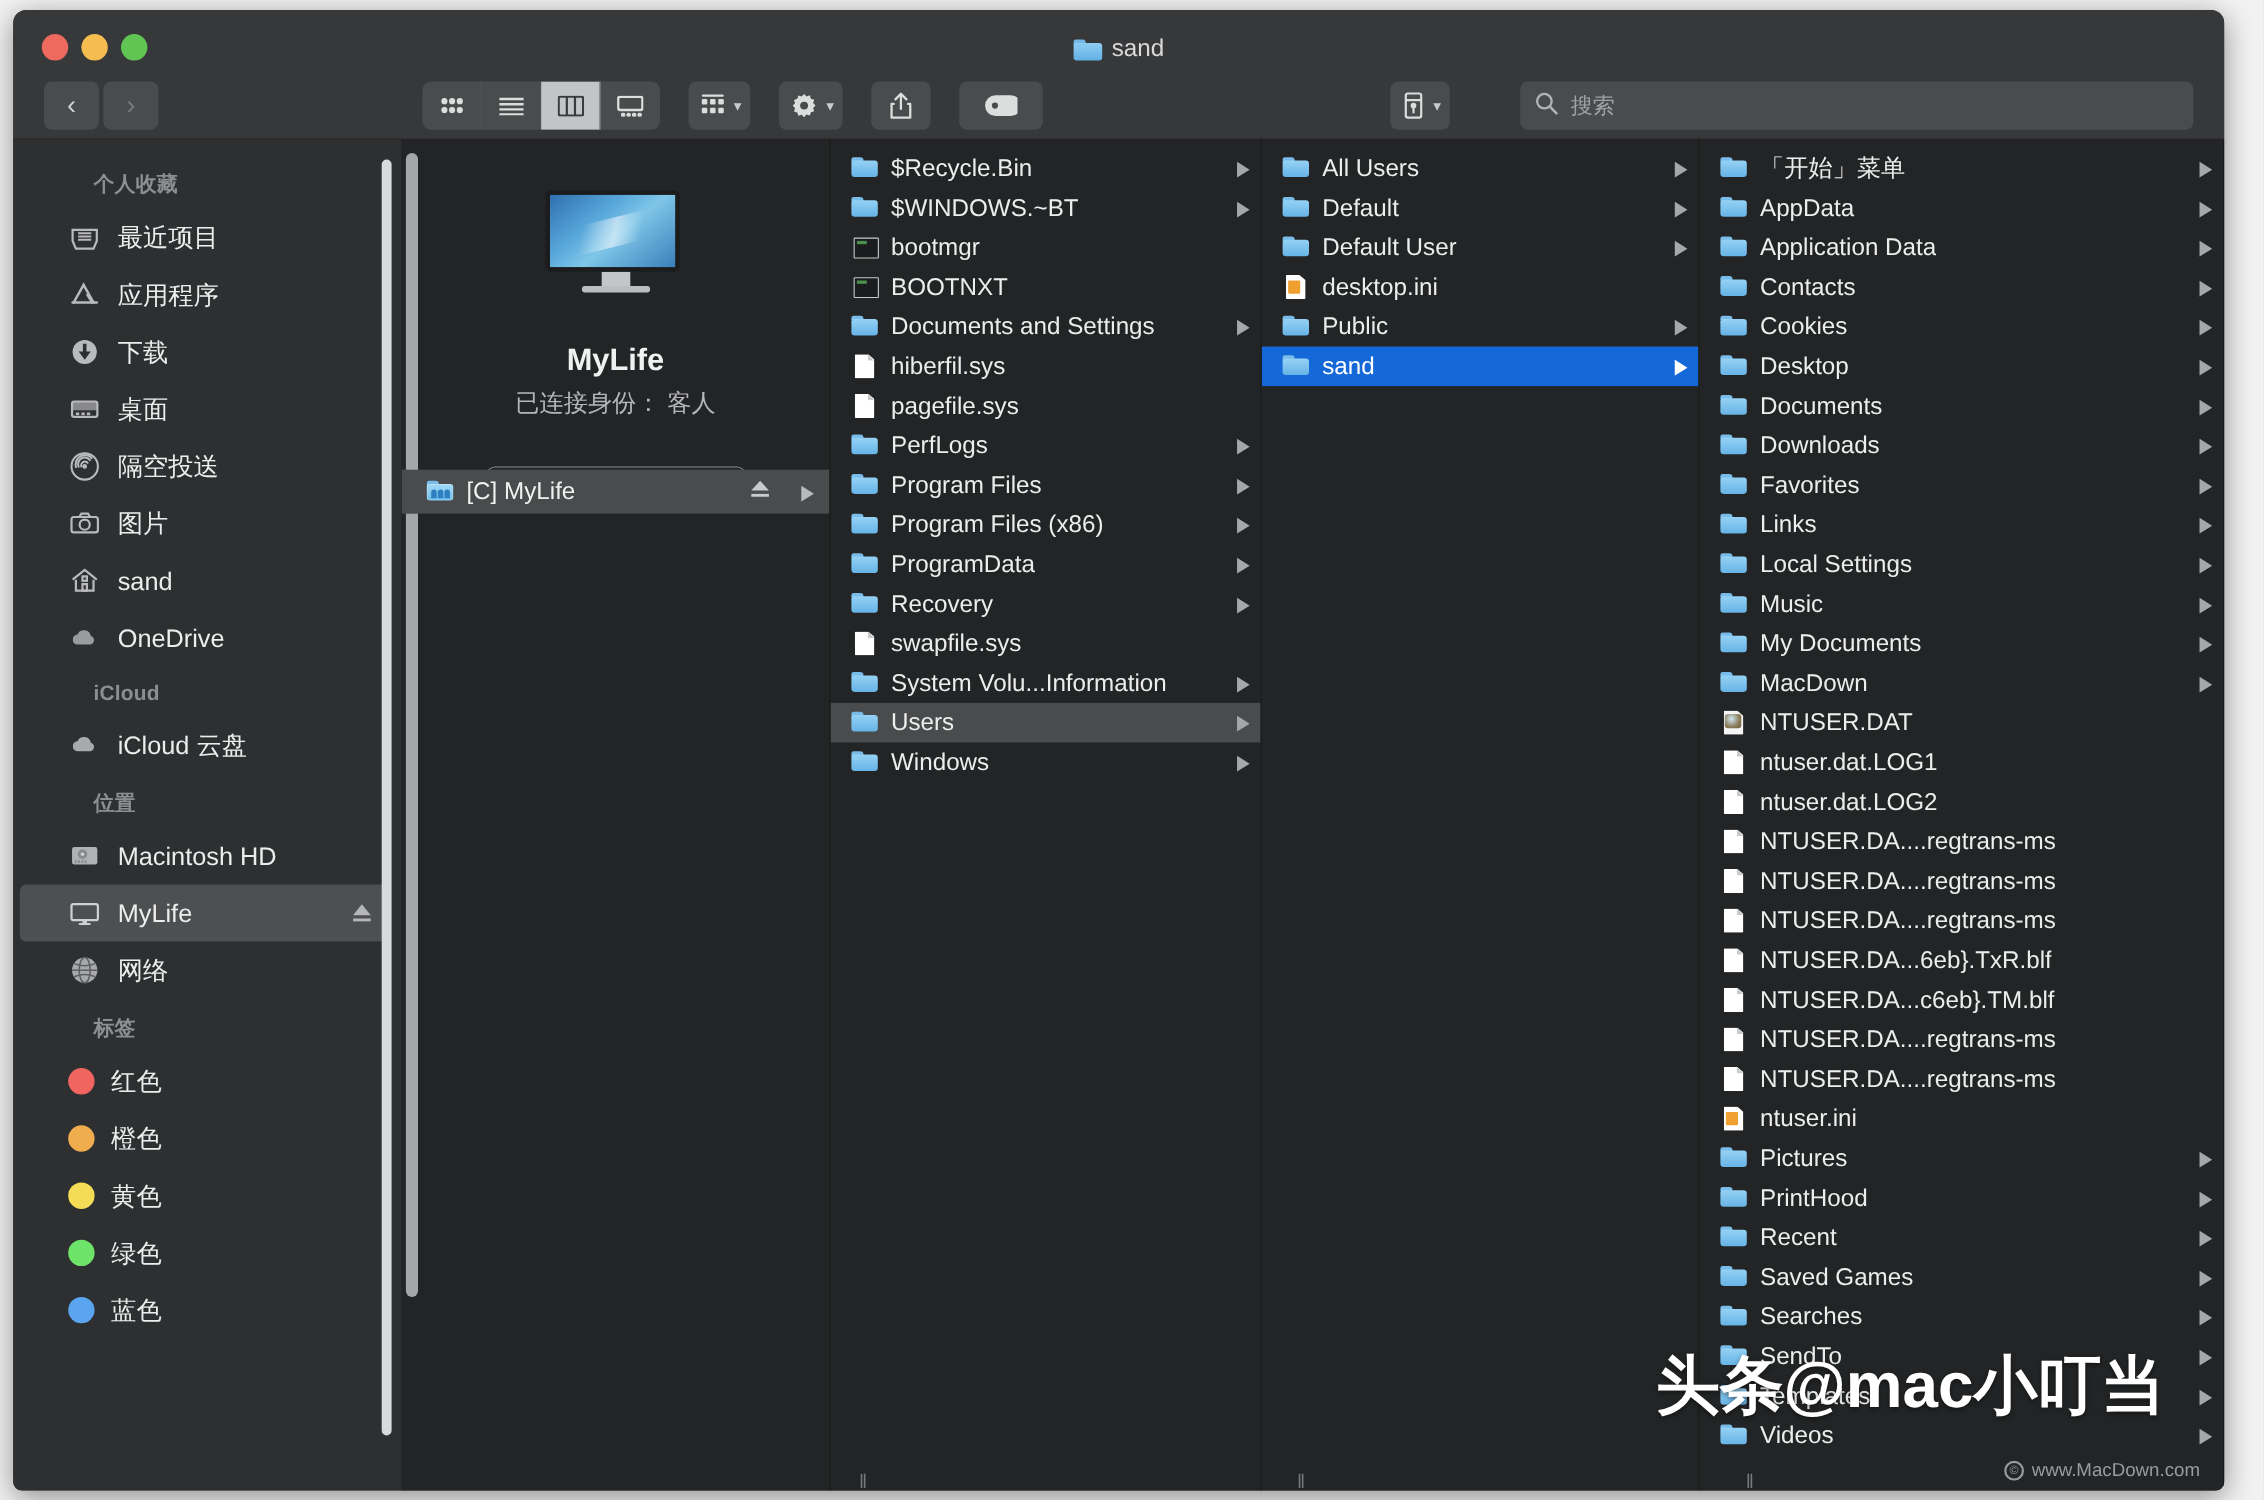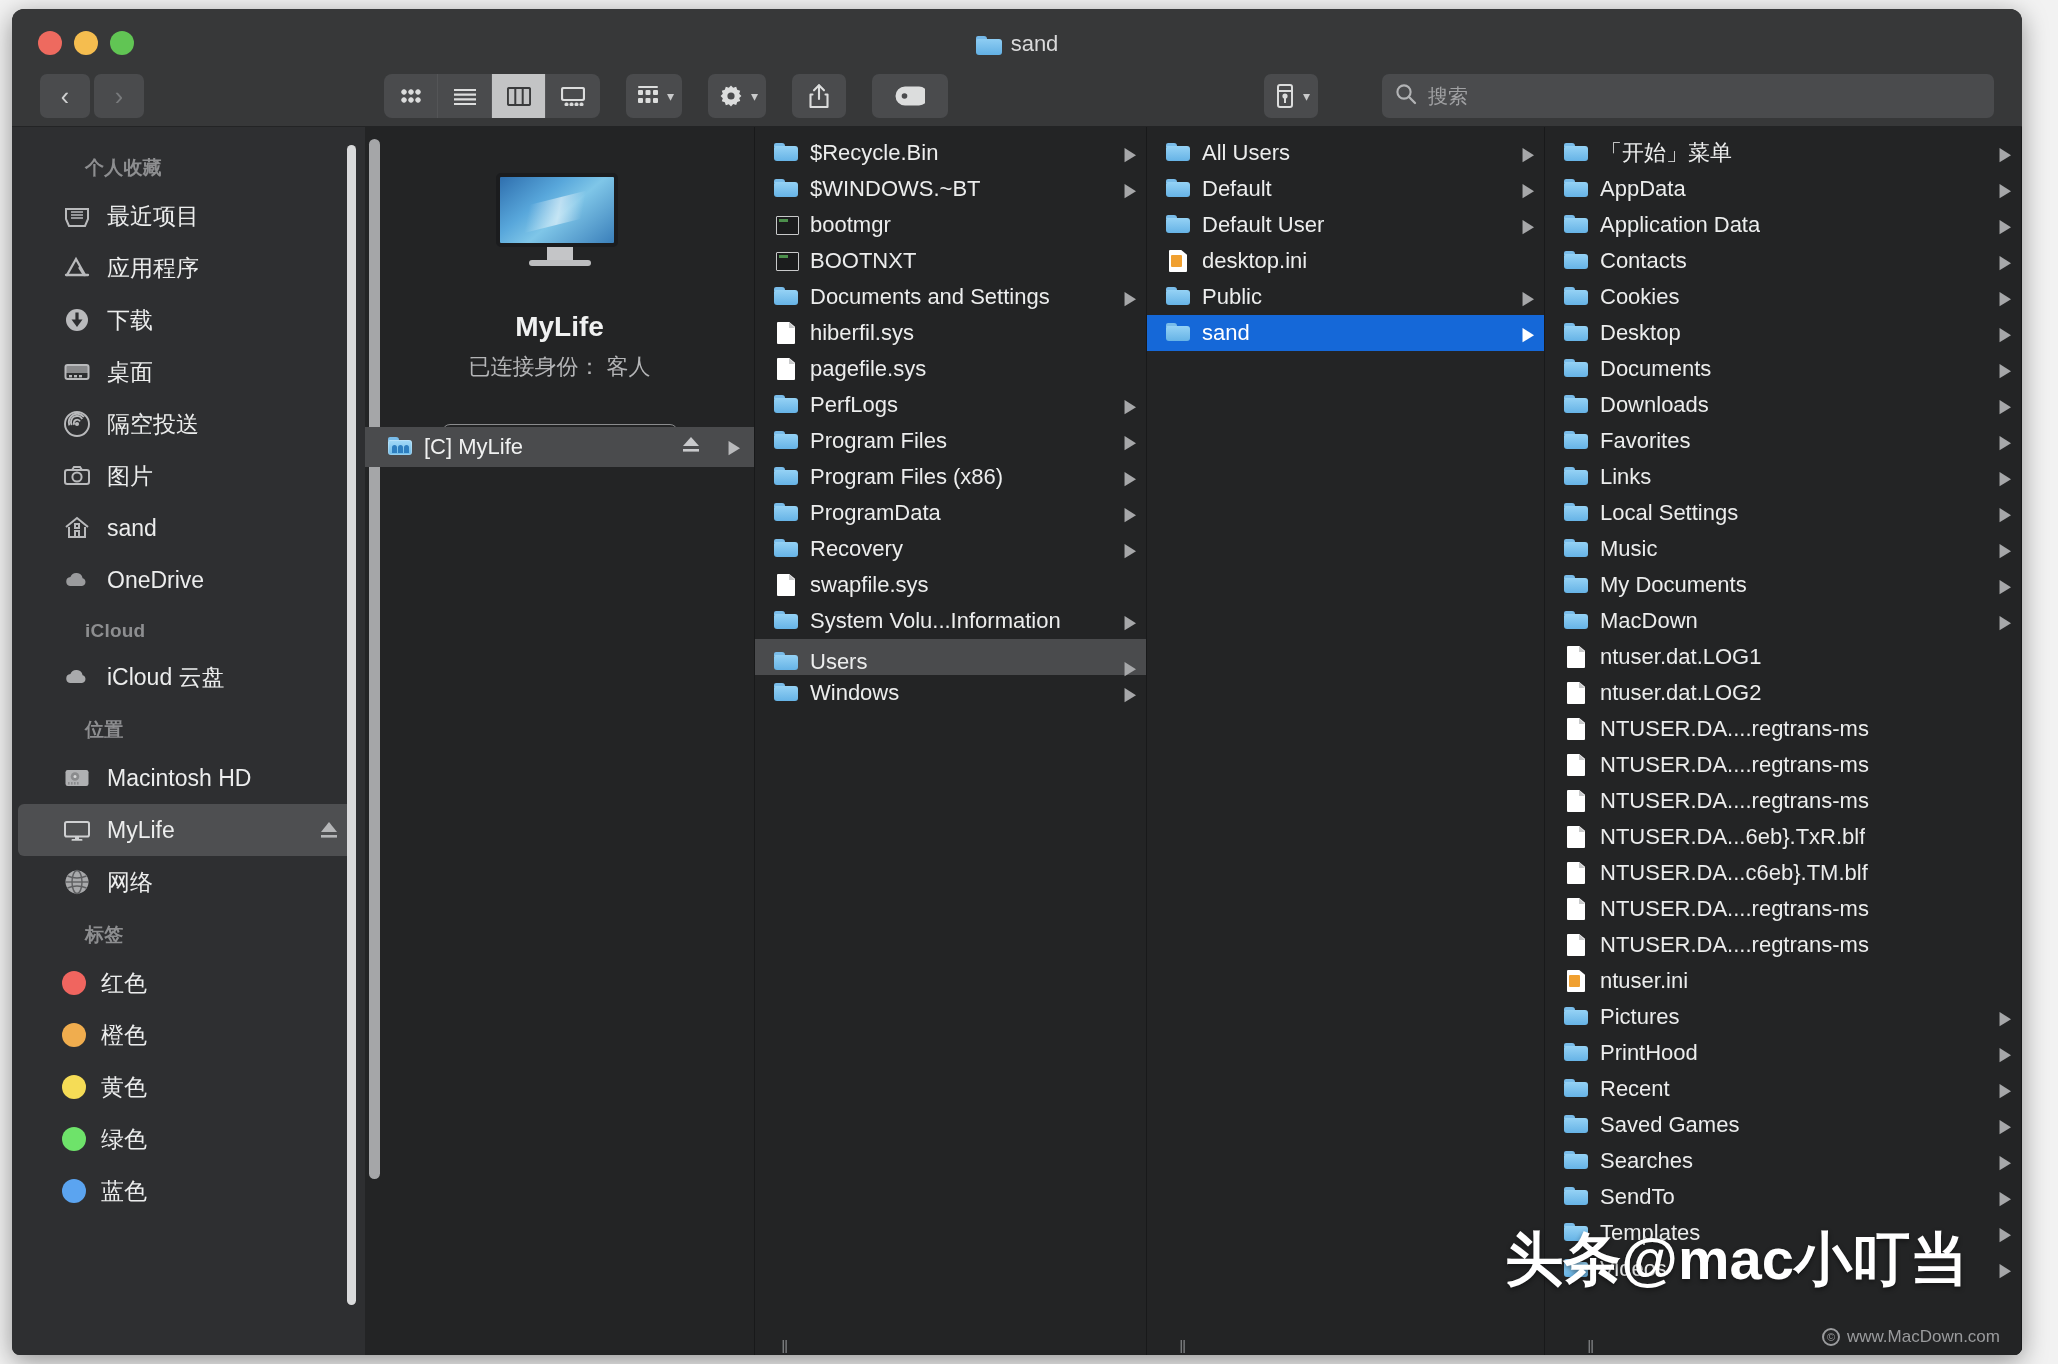--- a/index.html
+++ b/index.html
@@ -135,21 +135,21 @@
   .col-1 { width: 392px; flex: 0 0 392px; }
   .col-2 { width: 398px; flex: 0 0 398px; }
   .col-3 { flex: 1; }
 
   .col-list { padding-top: 8px; }
   .row {
     height: 36px; display: flex; align-items: center; gap: 11px;
     padding: 0 10px 0 18px; font-size: 22px; color: #eceded;
     white-space: nowrap;
   }
-  .row.sel-gray { background: #4a4b4d; align-items: flex-end; }
+  .row.sel-gray { background: #4a4b4d; }
   .row.sel-blue { background: #1568d8; color: #ffffff; }
   .row .name { overflow: hidden; text-overflow: ellipsis; }
   .row .arrow {
     margin-left: auto; color: #a6a7a9; font-size: 15px; line-height: 1;
     transform: scaleY(1.25);
   }
   .row.sel-blue .arrow { color: #ffffff; }
 
   
   .ic { width: 26px; height: 26px; flex: 0 0 26px; position: relative; }
@@ -817,20 +817,24 @@
               <span class="ic ic-folder"></span>
               <span class="name">My Documents</span>
               <span class="arrow">▶</span>
             </div>
           <div class="row">
               <span class="ic ic-folder"></span>
               <span class="name">MacDown</span>
               <span class="arrow">▶</span>
             </div>
           <div class="row">
+              <span class="ic ic-dat"></span>
+              <span class="name">NTUSER.DAT</span>
+            </div>
+          <div class="row">
               <span class="ic ic-doc"></span>
               <span class="name">ntuser.dat.LOG1</span>
             </div>
           <div class="row">
               <span class="ic ic-doc"></span>
               <span class="name">ntuser.dat.LOG2</span>
             </div>
           <div class="row">
               <span class="ic ic-doc"></span>
               <span class="name">NTUSER.DA....regtrans-ms</span>

